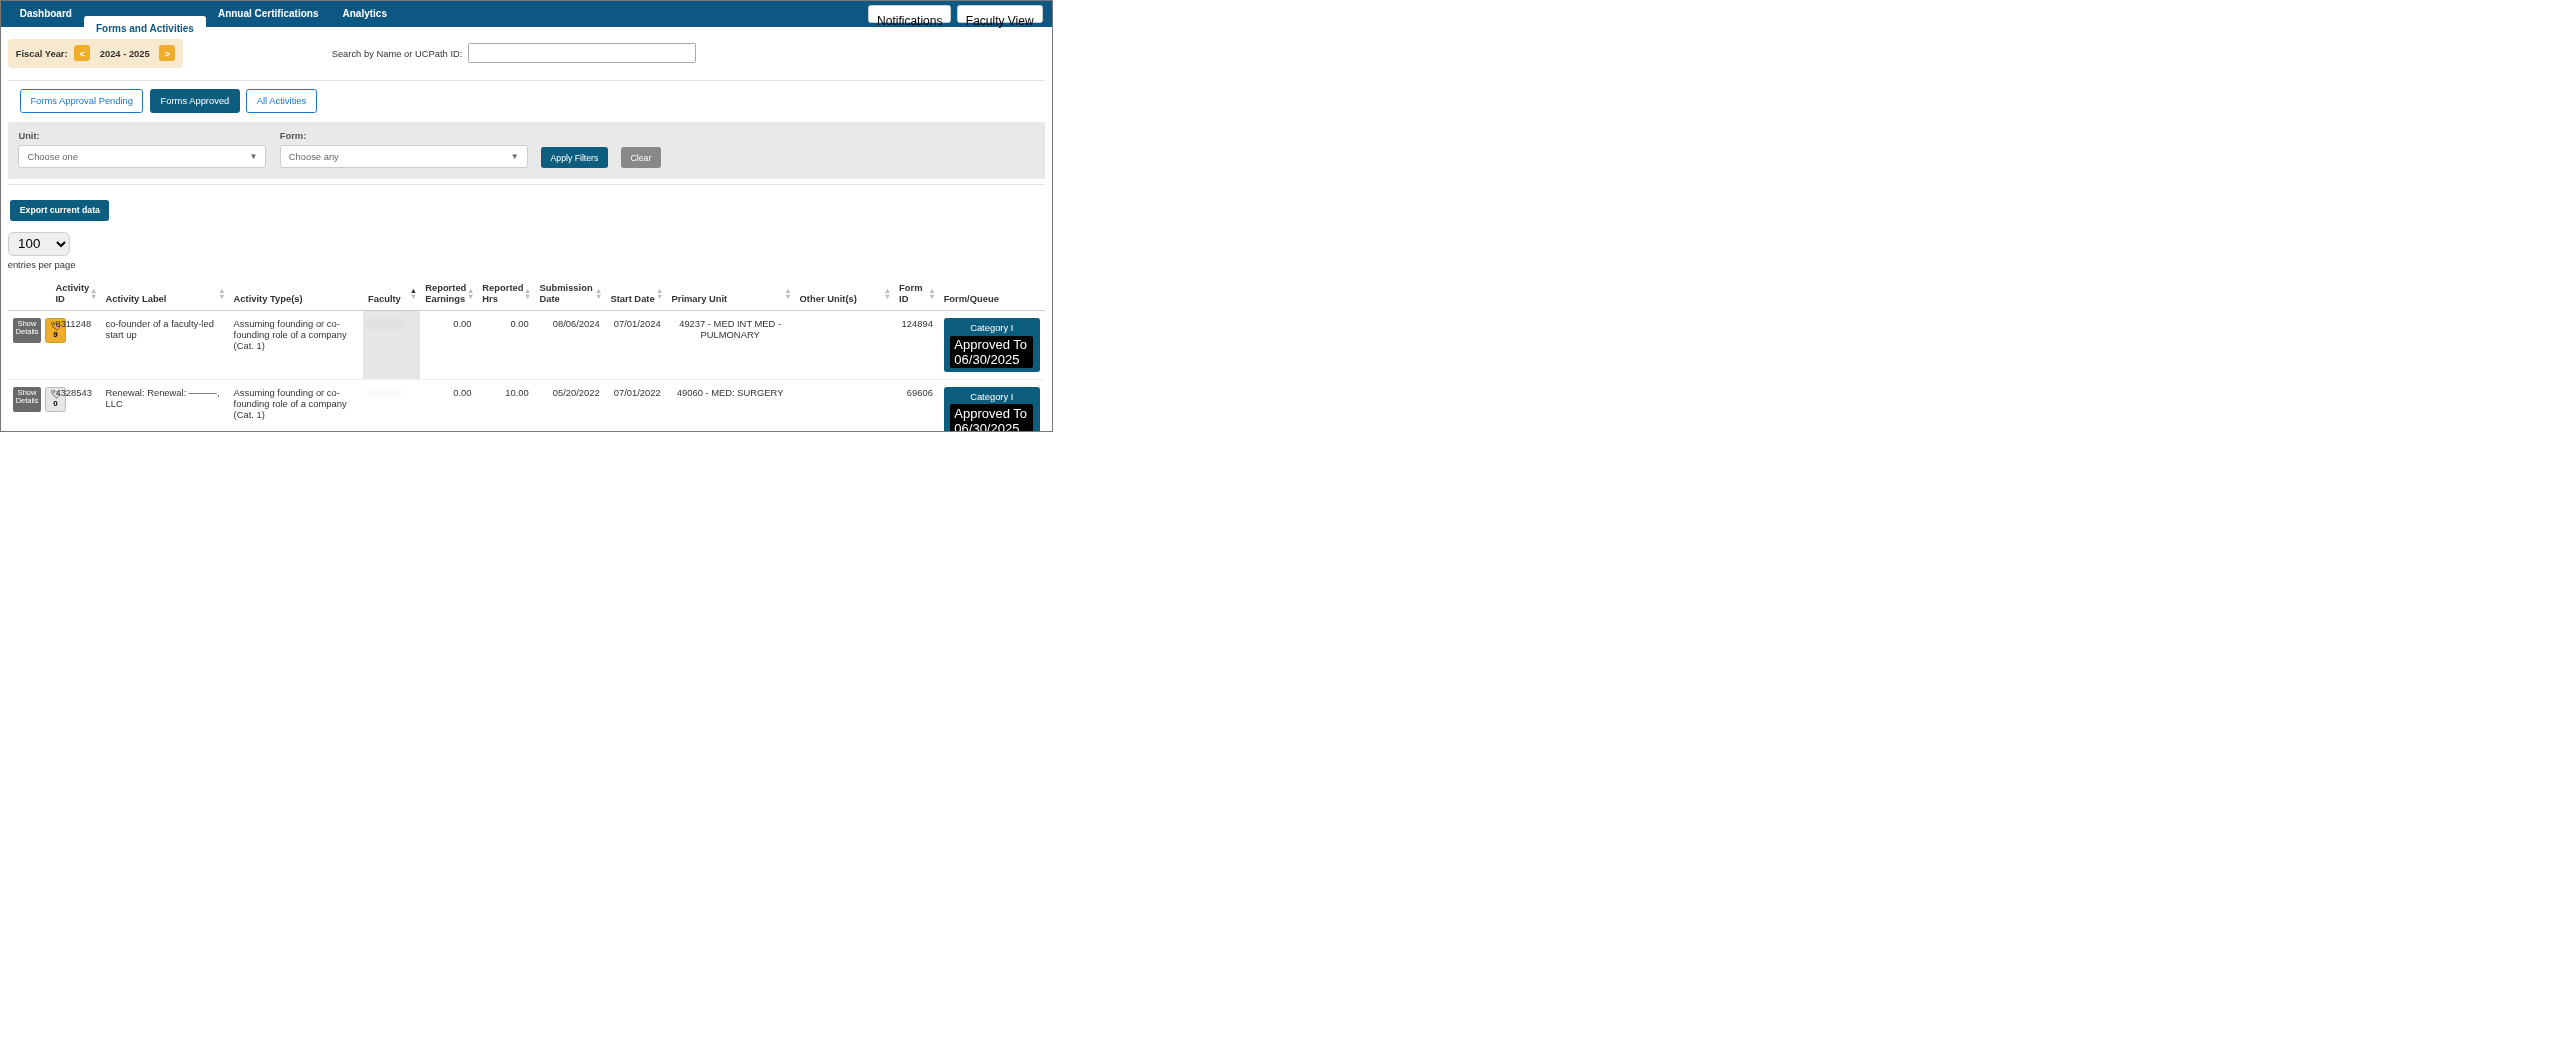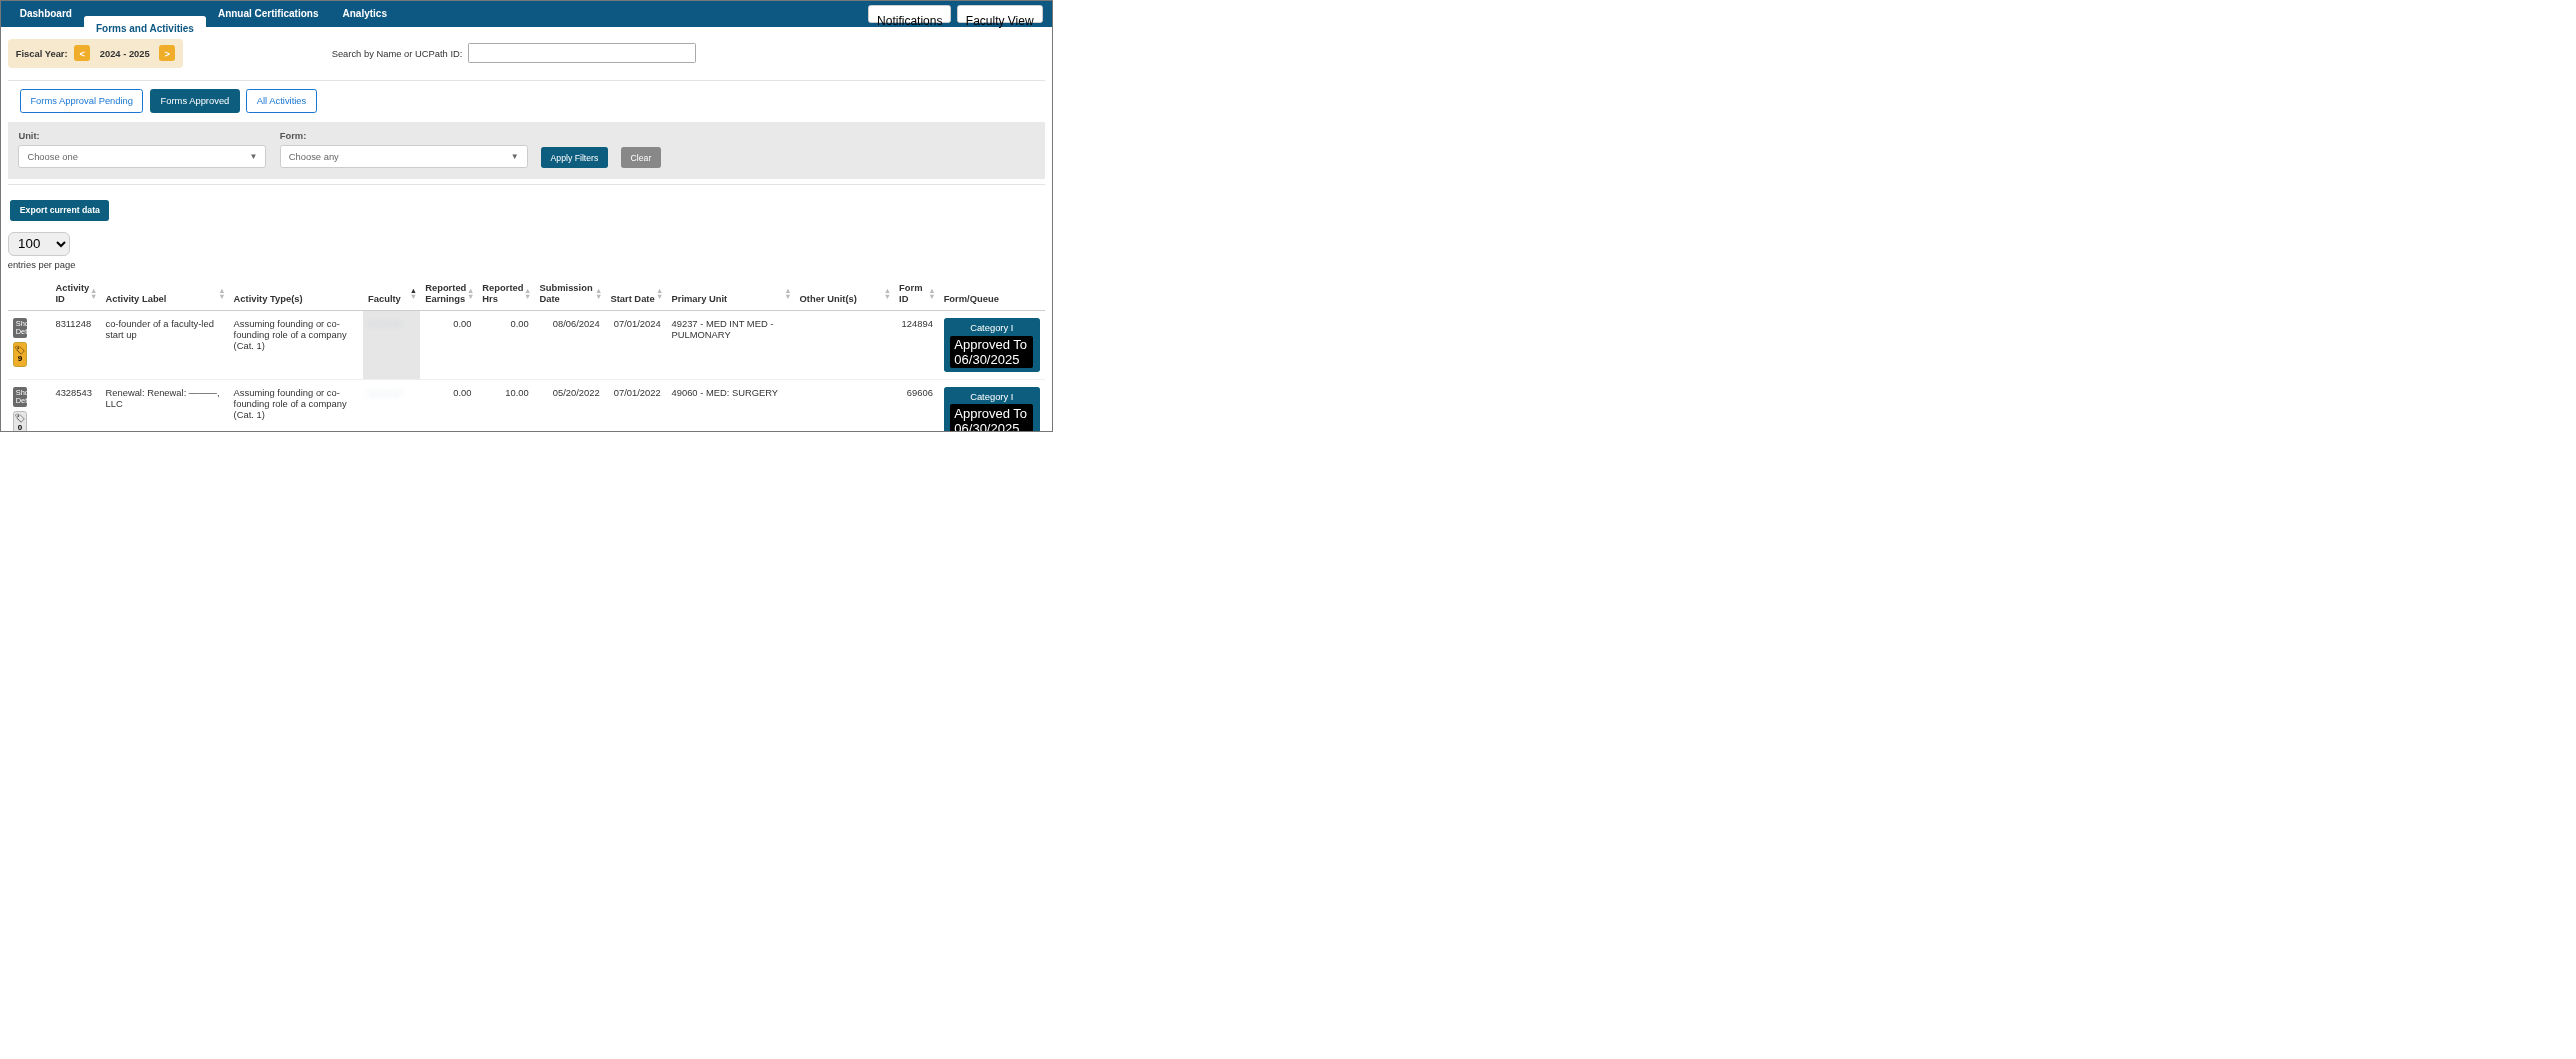--- a/index.html
+++ b/index.html
@@ -49,32 +49,32 @@
 
 
 table.grid { width: calc(100% - 13.4px); margin: 4px 6.7px; border-collapse: collapse; }
 table.grid thead th { text-align: left; font-weight: bold; padding: 5.4px 5.4px 6.7px 5.4px; border-bottom: 0.7px solid #ccc; vertical-align: bottom; position: relative; }
 table.grid thead th .sort { position: absolute; right: 2.7px; top: 50%; transform: translateY(-50%); color: #bbb; font-size: 7.4px; line-height: 5.4px; }
 table.grid thead th.sort-asc .sort .up { color: #333; }
 table.grid tbody td { padding: 6.7px 5.4px; vertical-align: top; border-bottom: 0.7px solid #eee; }
 table.grid tbody tr:nth-child(odd) td.faculty { background: #e6e6e6; }
 .blur { filter: blur(3.4px); color: #6a8fbb; font-style: italic; }
 
-.actcell { display: flex; flex-direction: column; gap: 4px; width: 14px; }
+.actcell { display: flex; flex-direction: row; gap: 4px; width: 14px; }
 .show-details { background: #6a6a6a; color: #fff; font-size: 7.4px; border-radius: 2px; padding: 2px 2.7px; text-align: center; cursor: pointer; line-height: 8px; }
 .attach-badge { border-radius: 2.7px; padding: 2.7px 4px; display: flex; flex-direction: column; align-items: center; cursor: pointer; border: 0.7px solid #bfa22f; }
 .attach-badge.yellow { background: #f0ad2a; color: #000; }
 .attach-badge.grey { background: #e6e6e6; color: #000; border-color: #bbb; }
 .attach-badge .tagicon { font-size: 8.7px; line-height: 8.7px; }
 .attach-badge .cnt { font-weight: bold; font-size: 8px; }
 
 .formqueue { background: #0d5e7e; color: #fff; border-radius: 2.7px; padding: 4px 6.7px; display: inline-flex; flex-direction: column; align-items: center; gap: 2.7px; cursor: pointer; justify-content: space-between; }
 .formqueue .pill { background: #000; color: #fff; border-radius: 2px; font-size: 13px; padding: 1.3px 4px; }
 .right { text-align: right; }
-.center { }
+.center { text-align: center; }
 </style>
 </head>
 <body>
 
 <div class="topnav">
   <div class="tabs">
     <div class="tab">Dashboard</div>
     <div class="tab active">Forms and Activities</div>
     <div class="tab">Annual Certifications</div>
     <div class="tab">Analytics</div>

